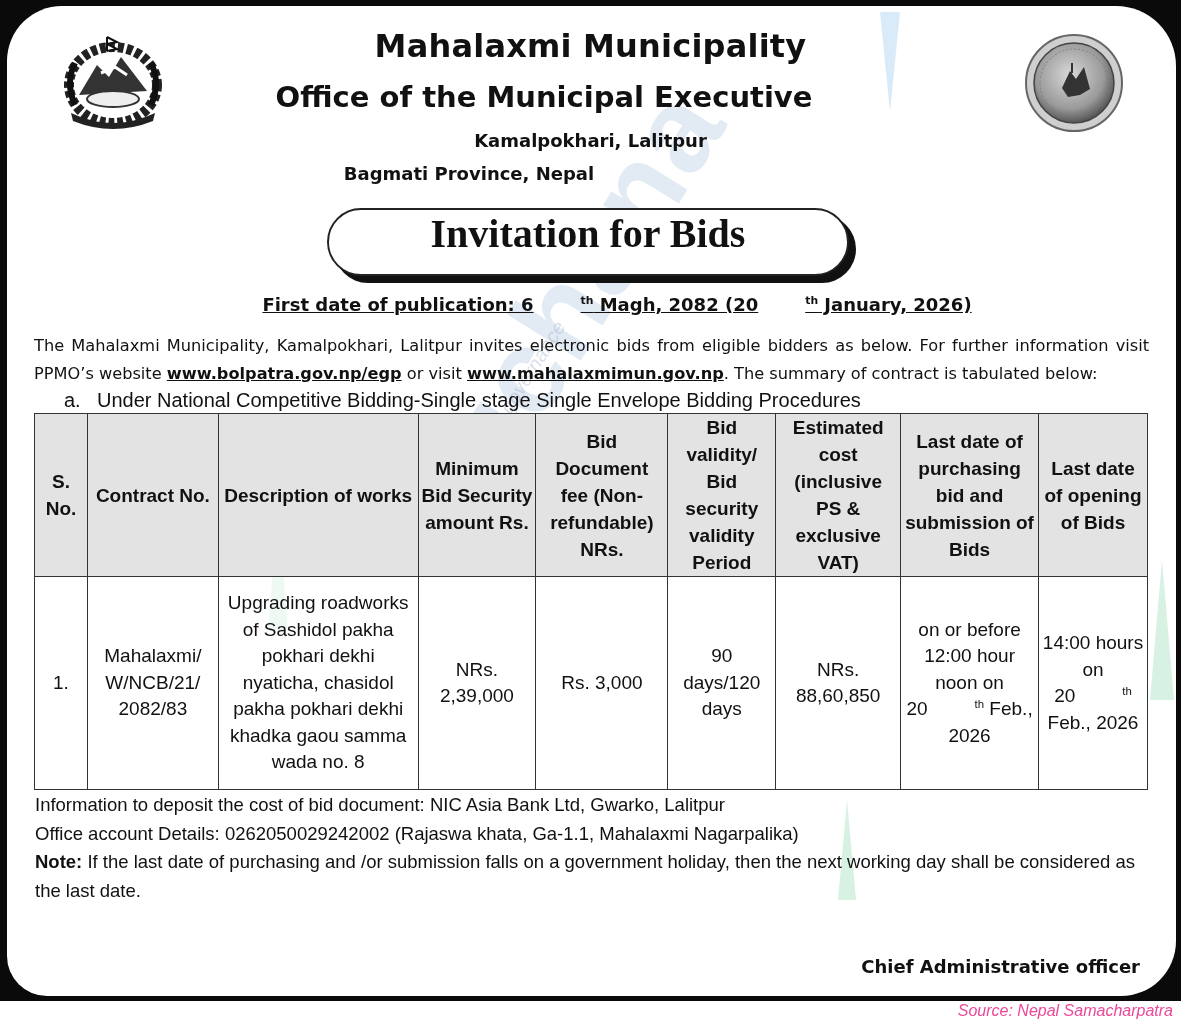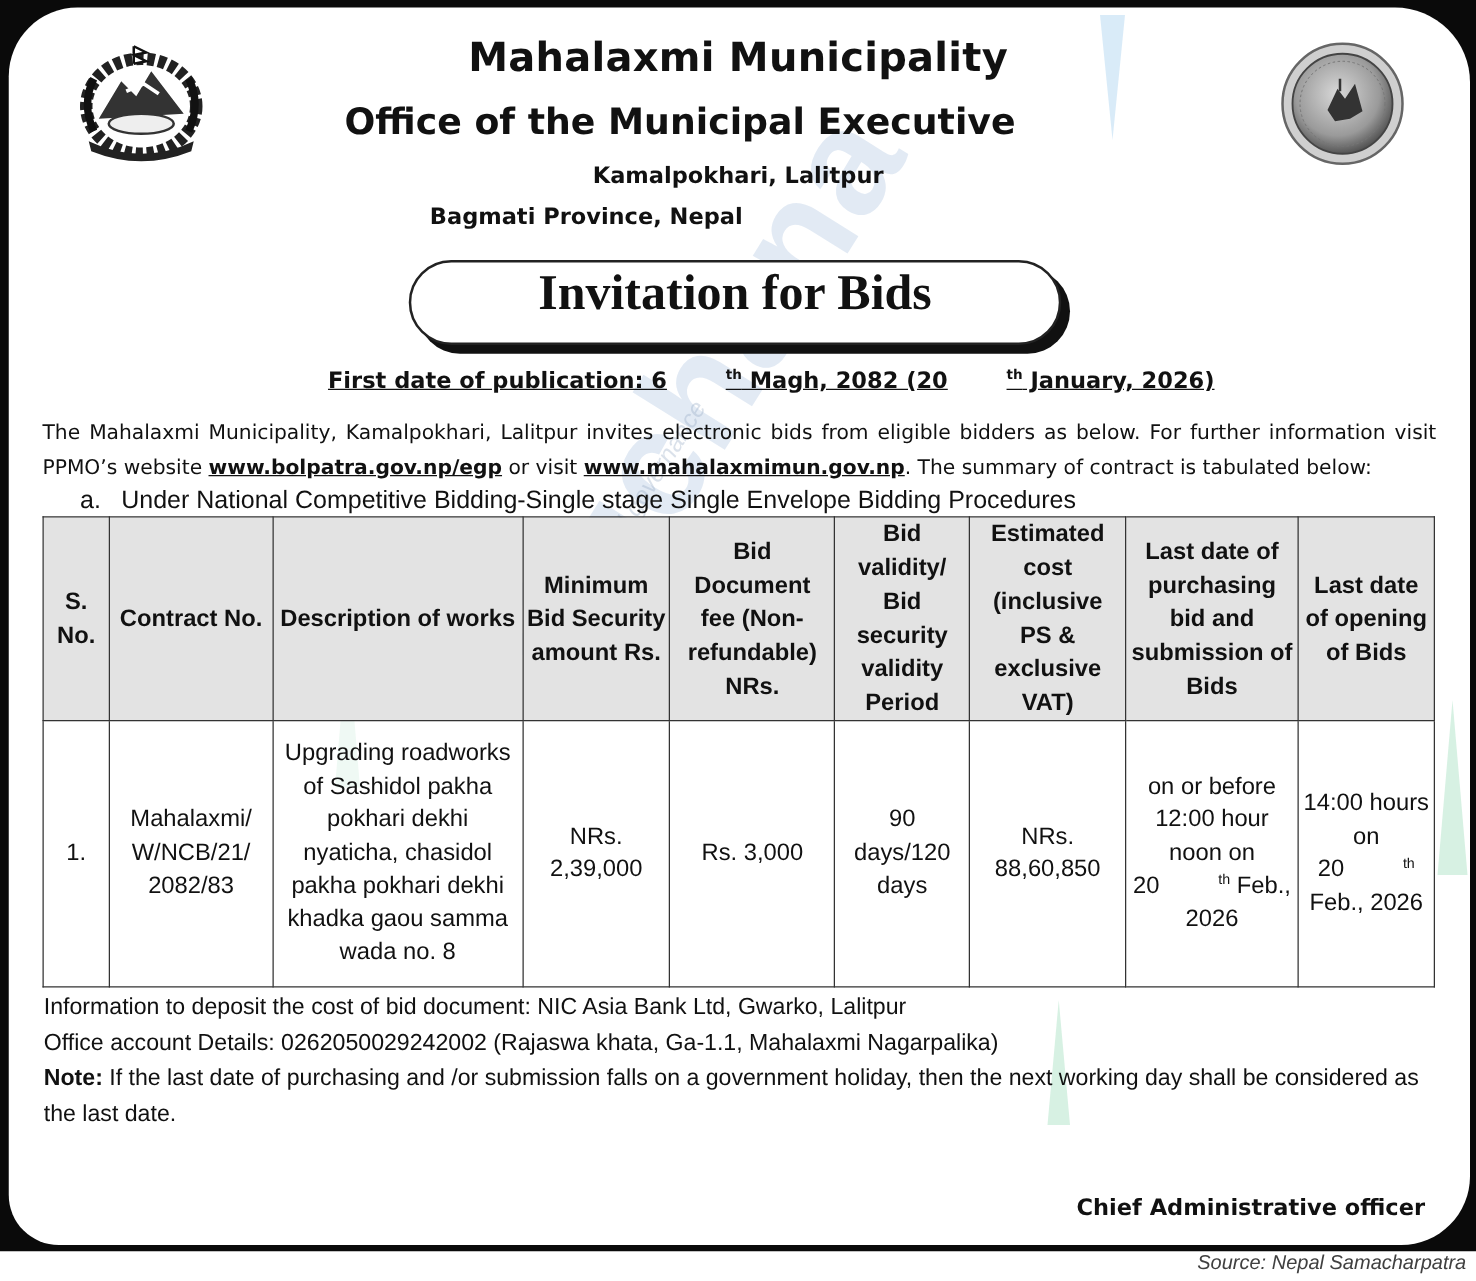--- a/index.html
+++ b/index.html
@@ -110,21 +110,21 @@
     font-family: "Liberation Sans", sans-serif; font-size: 18.5px; line-height: 28.5px;
   }
   .info .note-label { font-weight: bold; }
 
   .signature {
     position: absolute; right: 41px; top: 956px;
     font-family: "DejaVu Sans", sans-serif; font-weight: bold; font-size: 18px;
   }
   .source {
     position: absolute; right: 8px; top: 1002px;
-    font-family: "Liberation Sans", sans-serif; font-style: italic; font-size: 16px; color: #404040;
+    font-family: "Liberation Sans", sans-serif; font-style: italic; font-size: 16px; color: #ec4899;
   }
 </style>
 </head>
 <body>
 
 <div class="frame"></div>
 <div class="sheet">
   <div class="wm-spike spike1"></div>
 </div>
 

